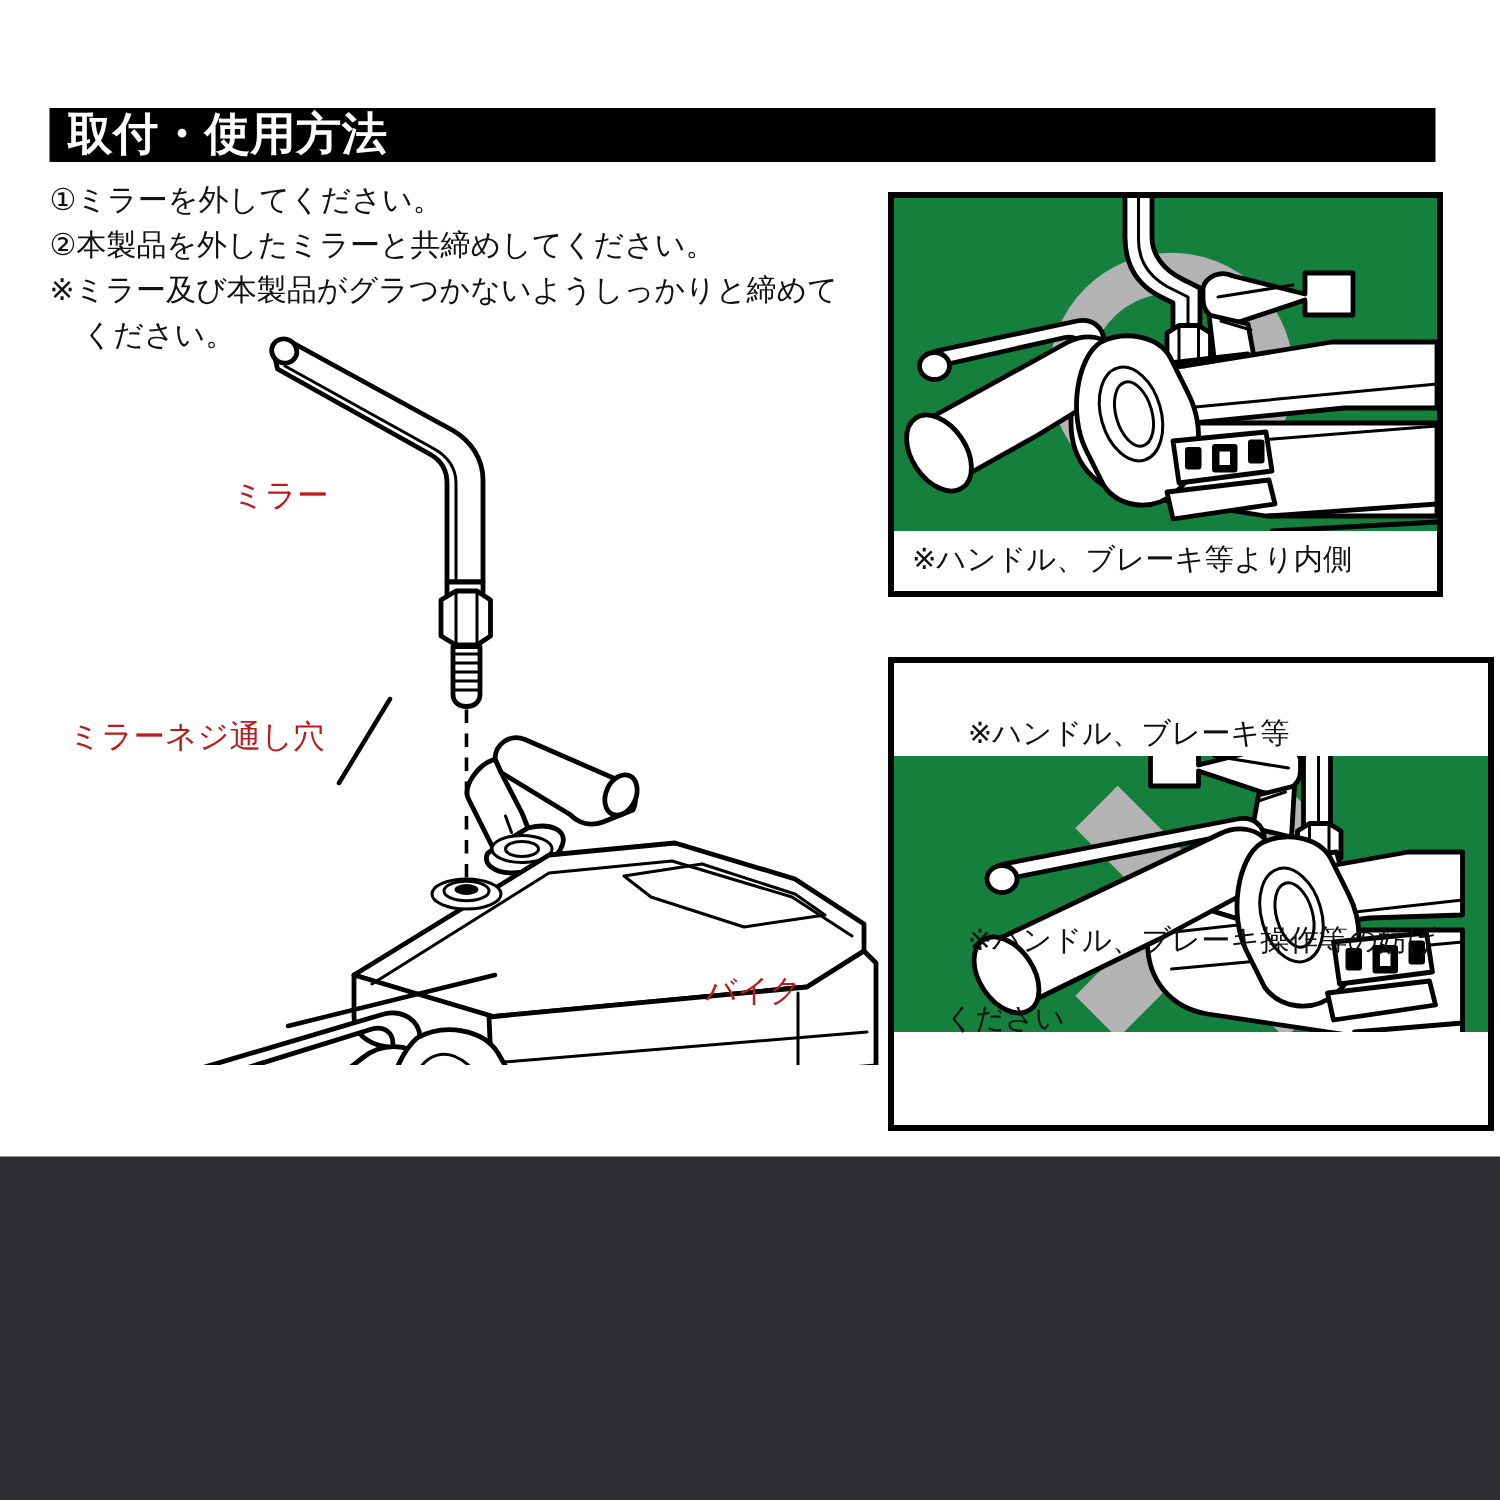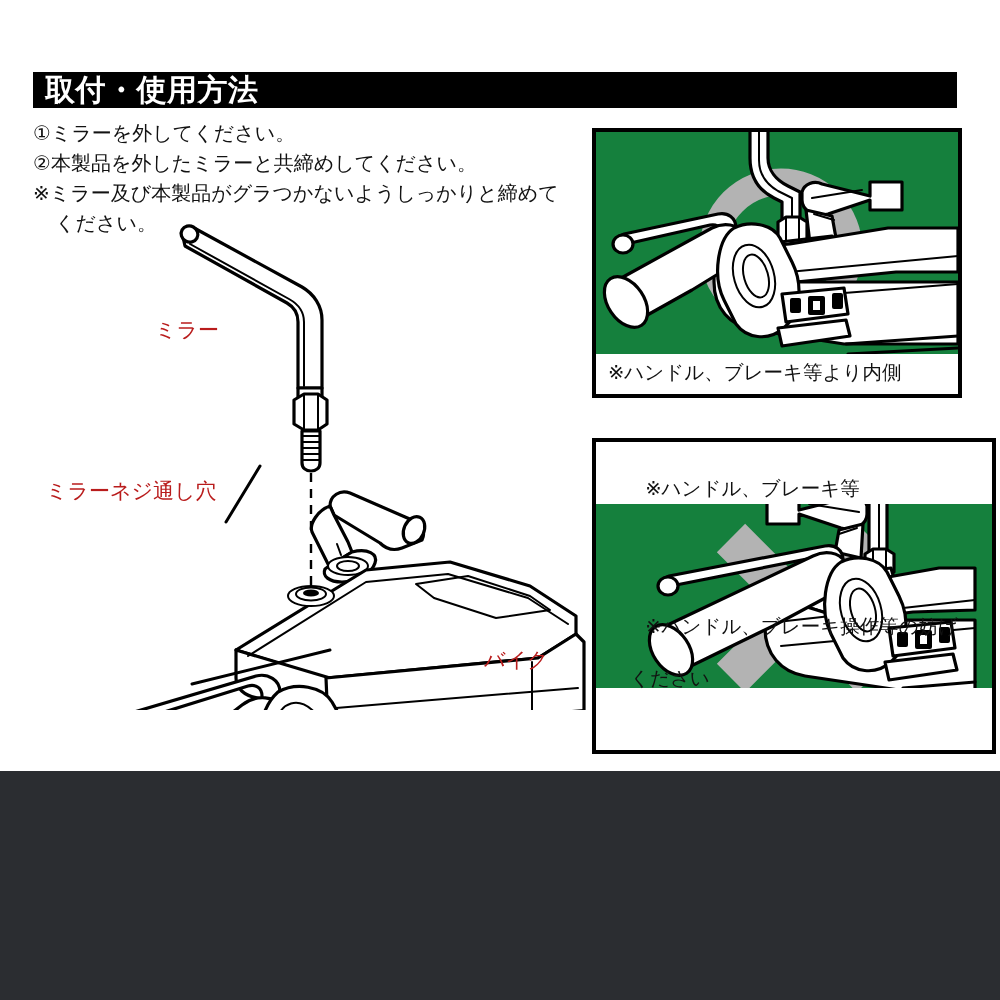--- a/index.html
+++ b/index.html
@@ -76,21 +76,21 @@
   .lbl {
     position: absolute;
     font-size: 21px;
     color: #b91c1c;
     white-space: nowrap;
     font-family: "DejaVu Sans", "Liberation Sans", sans-serif;
     line-height: 1;
   }
   #label-mirror      { left: 155px; top: 320px; }
   #label-screw-hole  { left: 46px;  top: 481px; text-align: right; }
-  #label-bike        { left: 484px; top: 650px; }
+  #label-bike        { left: 470px; top: 650px; }
 
   
   .panel {
     position: absolute;
     border: 4px solid #000000;
     background: #15803d;
     overflow: hidden;
     box-sizing: border-box;
   }
   #panel-ok  { left: 592px; top: 128px; width: 370px; height: 270px; }

